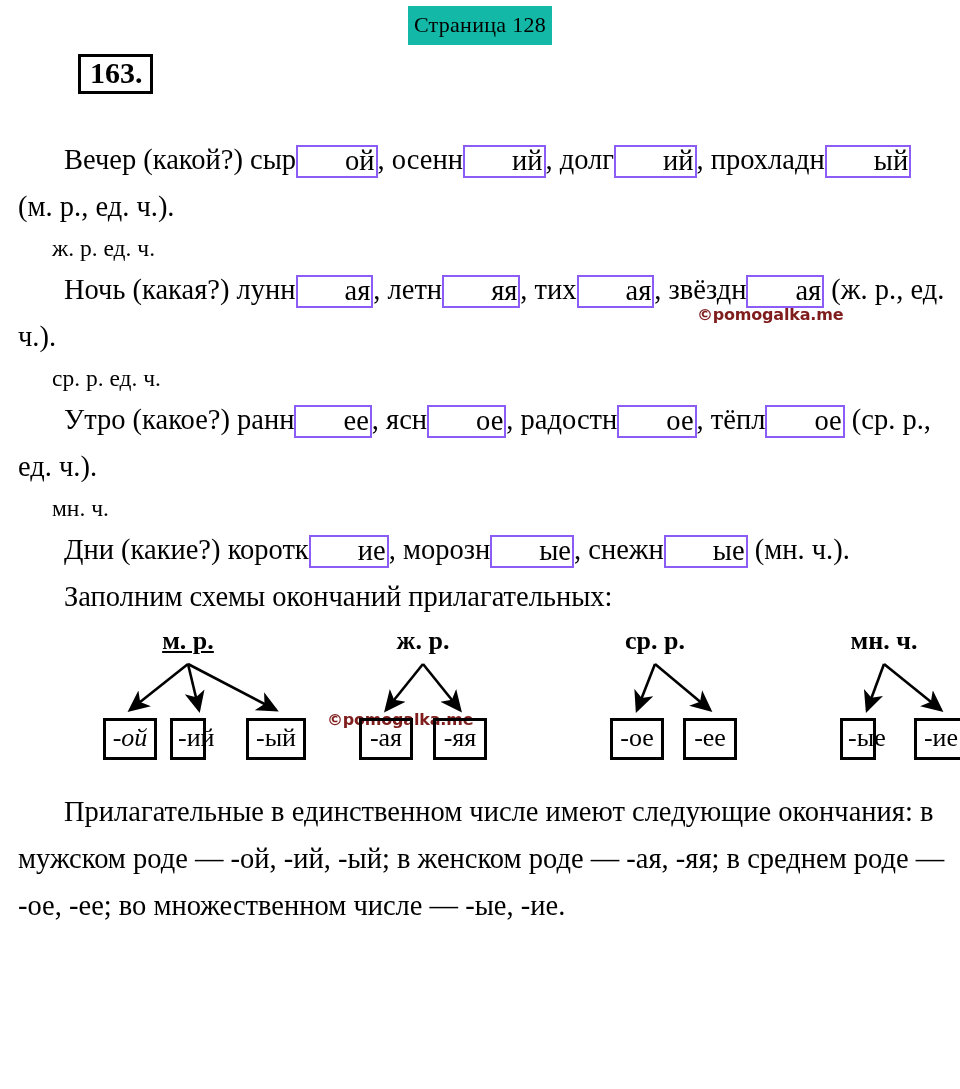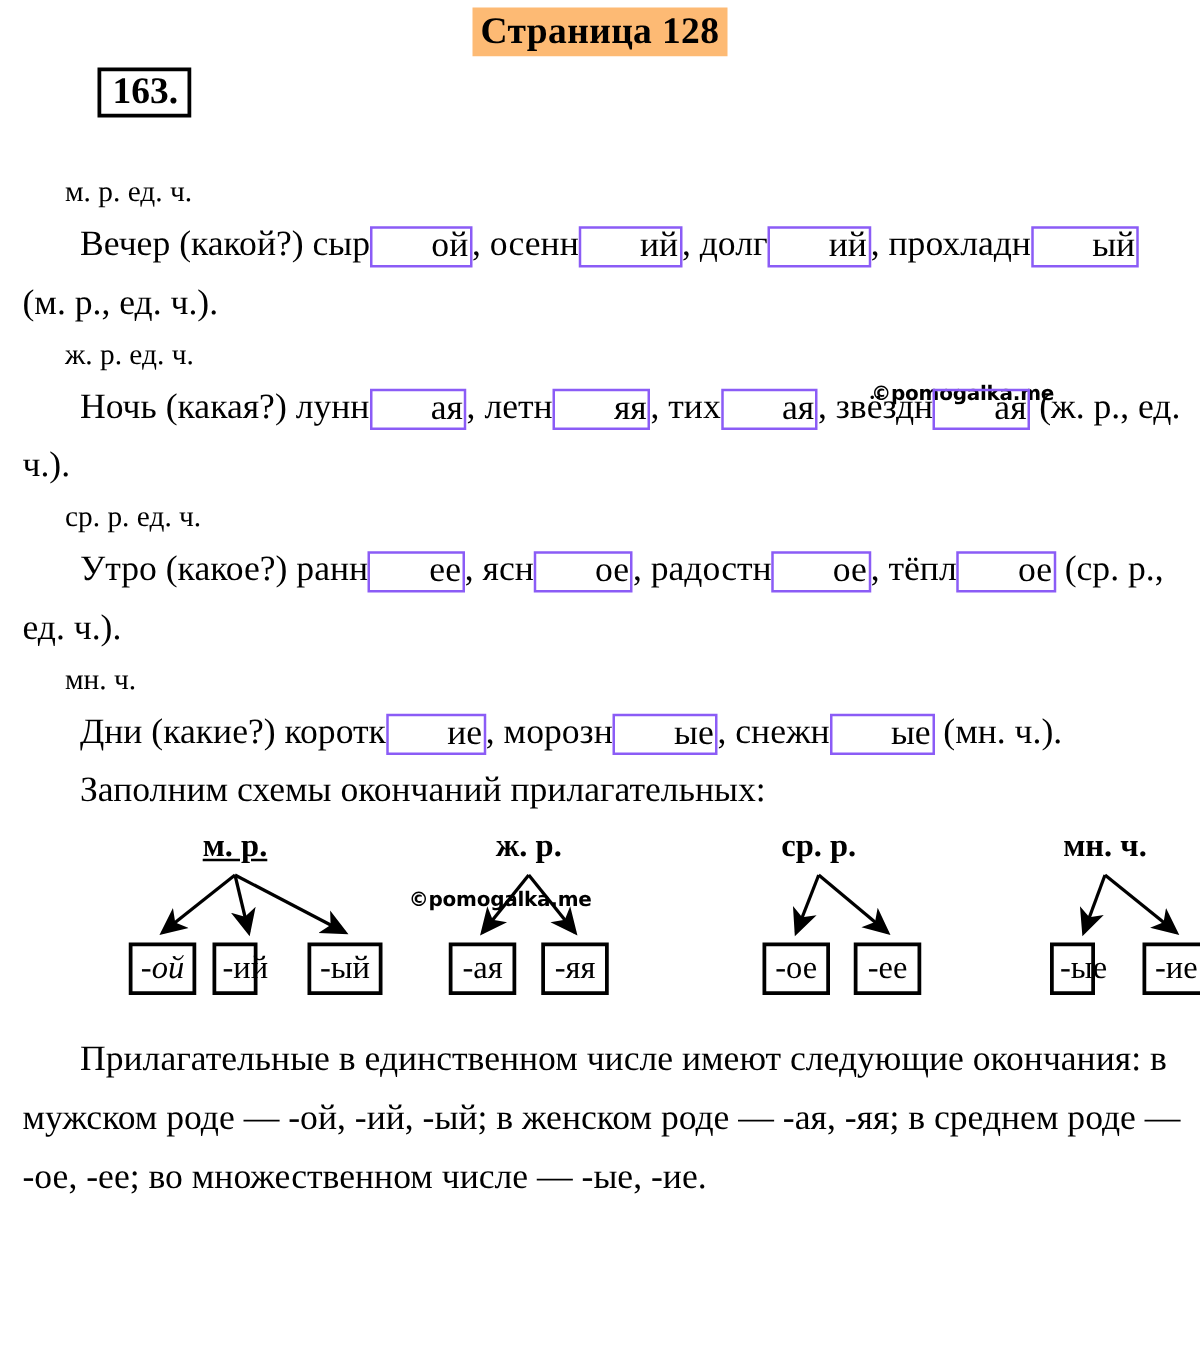--- a/index.html
+++ b/index.html
@@ -18,24 +18,24 @@
 
   
   .page-header {
     text-align: center;
     padding-top: 6px;
     height: 42px;
     box-sizing: border-box;
   }
   .page-header .title {
     font-family: "Liberation Serif", "DejaVu Serif", serif;
-    font-weight: bold;
-    font-size: 30px;
+    font-weight: normal;
+    font-size: 22px;
     line-height: 36px;
-    background: #fdba74;
+    background: #14b8a6;
     padding: 1px 6px 2px 6px;
     display: inline-block;
     letter-spacing: 0.3px;
   }
 
   
   .ex-number-wrap {
     margin: 12px 0 0 78px;
   }
   .ex-number {
@@ -76,21 +76,21 @@
     position: relative;
     top: 1px;
   }
 
   
   .watermark {
     position: absolute;
     font-family: "DejaVu Sans", "Liberation Sans", sans-serif;
     font-weight: bold;
     font-size: 16px;
-    color: #000000;
+    color: #7f1d1d;
     white-space: nowrap;
     letter-spacing: -0.2px;
   }
   .wm-1 { left: 697px; top: 155px; }
   .wm-2 { left: 327px; top: 560px; }
 
   
   .schema-intro {
     margin: 0;
     text-indent: 46px;
@@ -142,21 +142,20 @@
 <div class="ex-number-wrap">
   <span class="ex-number">163.</span>
 </div>
 
 <div class="content">
 
   <div class="watermark wm-1">©pomogalka.me</div>
   <div class="watermark wm-2">©pomogalka.me</div>
 
   <div id="answer-sections">
-      <p class="grammar-label">м. р. ед. ч.</p>
       <p class="sentence"><span>Вечер (какой?) </span><span><span>сыр</span><span class="ending-box">ой</span></span><span>, </span><span><span>осенн</span><span class="ending-box">ий</span></span><span>, </span><span><span>долг</span><span class="ending-box">ий</span></span><span>, </span><span><span>прохладн</span><span class="ending-box">ый</span></span><span> (м. р., ед. ч.).</span></p>
       <p class="grammar-label">ж. р. ед. ч.</p>
       <p class="sentence"><span>Ночь (какая?) </span><span><span>лунн</span><span class="ending-box">ая</span></span><span>, </span><span><span>летн</span><span class="ending-box">яя</span></span><span>, </span><span><span>тих</span><span class="ending-box">ая</span></span><span>, </span><span><span>звёздн</span><span class="ending-box">ая</span></span><span> (ж. р., ед. ч.).</span></p>
       <p class="grammar-label">ср. р. ед. ч.</p>
       <p class="sentence"><span>Утро (какое?) </span><span><span>ранн</span><span class="ending-box">ее</span></span><span>, </span><span><span>ясн</span><span class="ending-box">ое</span></span><span>, </span><span><span>радостн</span><span class="ending-box">ое</span></span><span>, </span><span><span>тёпл</span><span class="ending-box">ое</span></span><span> (ср. р., ед. ч.).</span></p>
       <p class="grammar-label">мн. ч.</p>
       <p class="sentence"><span>Дни (какие?) </span><span><span>коротк</span><span class="ending-box">ие</span></span><span>, </span><span><span>морозн</span><span class="ending-box">ые</span></span><span>, </span><span><span>снежн</span><span class="ending-box">ые</span></span><span> (мн. ч.).</span></p>
     </div>
 
   <p class="schema-intro">Заполним схемы окончаний прилагательных:</p>

